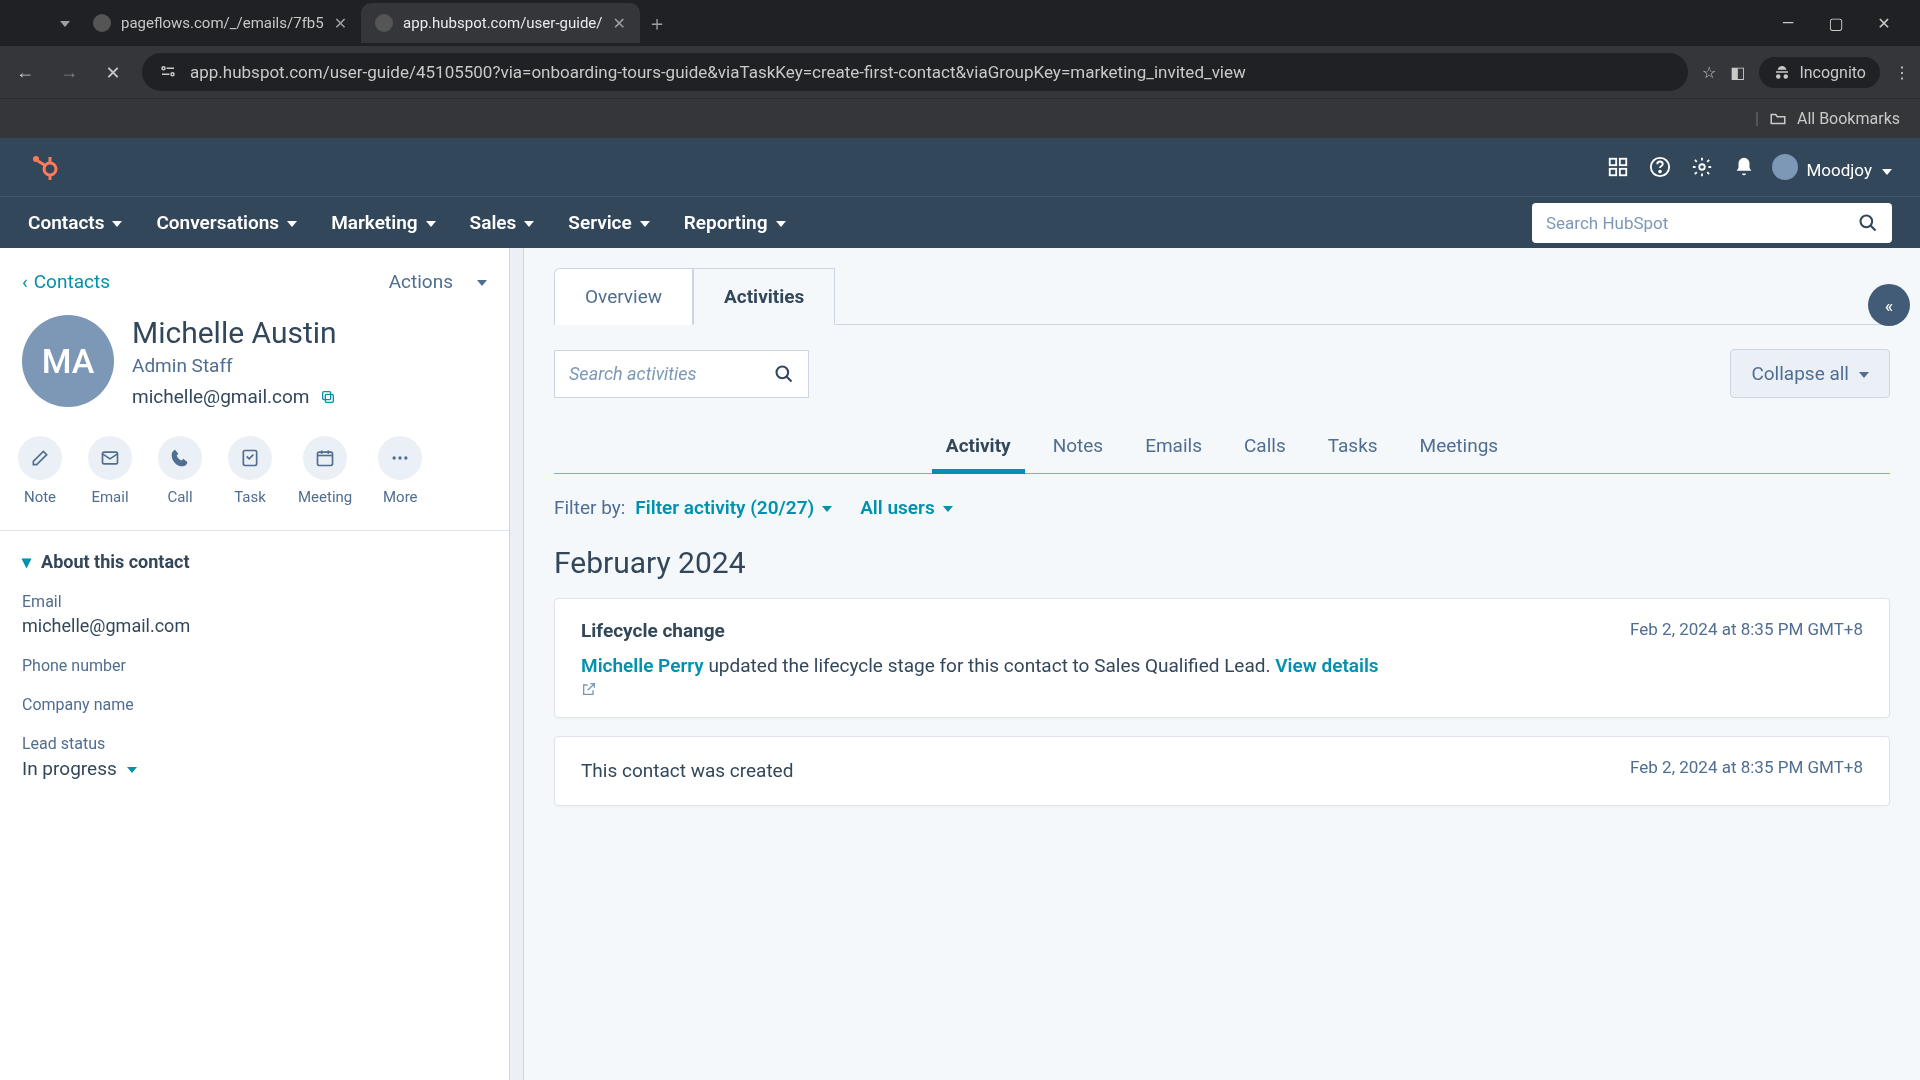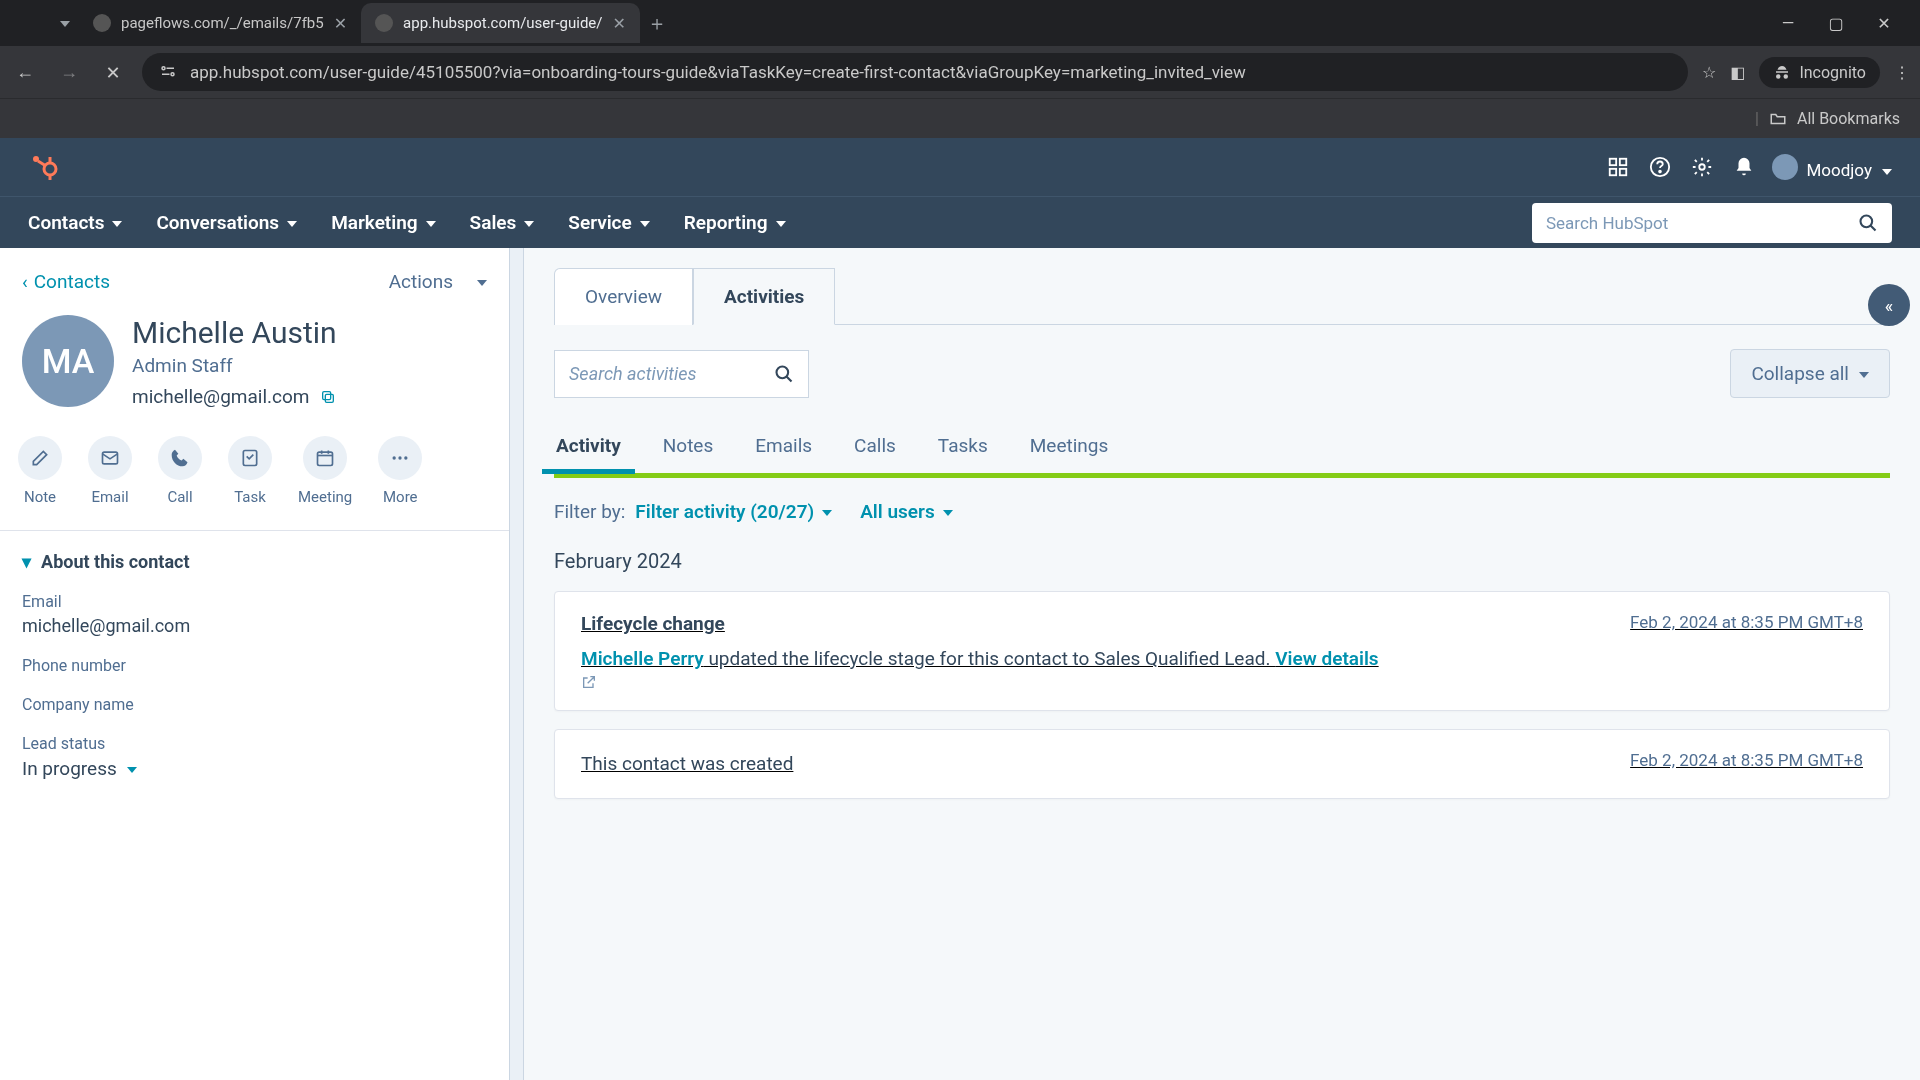--- a/index.html
+++ b/index.html
@@ -72,31 +72,31 @@
 .tabs { display: flex; }
 .tab-btn { padding: 16px 30px; font-size: 19px; color: #506e91; background: #fff; border: 1px solid #cbd6e2; border-bottom: none; }
 .tab-btn:first-child { border-radius: 6px 0 0 0; }
 .tab-btn.active { color: #33475b; font-weight: 700; background: #f5f8fa; border-bottom: 1px solid #f5f8fa; }
 .tabline { height: 1px; background: #cbd6e2; margin-top: -1px; }
 
 .tools-row { display: flex; align-items: center; margin-top: 24px; }
 .search-act { background: #fff; border: 1px solid #cbd6e2; border-radius: 0; height: 48px; width: 255px; display: flex; align-items: center; padding: 0 14px; color: #7c98b6; font-size: 18px; gap: 12px; font-style: italic; }
 .collapse { margin-left: auto; border: 1px solid #cbd6e2; background: #eaf0f6; border-radius: 4px; padding: 12px 20px; color: #506e91; font-size: 19px; display: flex; align-items: center; gap: 8px; }
 
-.subtabs { display: flex; gap: 38px; margin-top: 26px; border-bottom: 5px solid #84cc16; }
+.subtabs { display: flex; gap: 38px; margin-top: 26px; border-bottom: 1px solid #84cc16; justify-content: center; }
 .subtab { padding: 10px 2px 16px; font-size: 19px; color: #506e91; position: relative; }
 .subtab.active { color: #33475b; font-weight: 700; }
 .subtab.active::after { content: ""; position: absolute; left: -12px; right: -12px; bottom: -1px; height: 5px; background: #0091ae; }
 
 .filter-row { display: flex; align-items: center; gap: 10px; margin-top: 22px; font-size: 19px; }
 .filter-row .lbl { color: #506e91; }
 .filter-row .flink { color: #0091ae; font-weight: 600; display: flex; align-items: center; gap: 6px; }
 
-.month { margin-top: 26px; font-size: 20px; color: #33475b; }
-.card { background: #fff; border: 1px solid #dfe3eb; border-radius: 4px; padding: 20px 26px; margin-top: 18px; box-shadow: 0 1px 2px rgba(0,0,0,0.03); text-decoration: underline; }
+.month { margin-top: 26px; font-size: 30px; color: #33475b; }
+.card { background: #fff; border: 1px solid #dfe3eb; border-radius: 4px; padding: 20px 26px; margin-top: 18px; box-shadow: 0 1px 2px rgba(0,0,0,0.03); }
 .card-hd { display: flex; justify-content: space-between; align-items: flex-start; }
 .card-title { font-weight: 700; color: #33475b; font-size: 19px; }
 .card-time { color: #506e91; font-size: 17px; }
 .card-body { margin-top: 10px; font-size: 19px; color: #33475b; line-height: 1.5; }
 .card-body .actor { color: #0091ae; font-weight: 600; }
 .card-body .vd { color: #0091ae; font-weight: 600; }
 .ext-ico { color: #7c98b6; margin-left: 4px; }
 
 .expand-right { position: absolute; top: 36px; right: 10px; width: 42px; height: 42px; border-radius: 50%; background: #425b76; color: #fff; display: flex; align-items: center; justify-content: center; font-size: 18px; }
 

